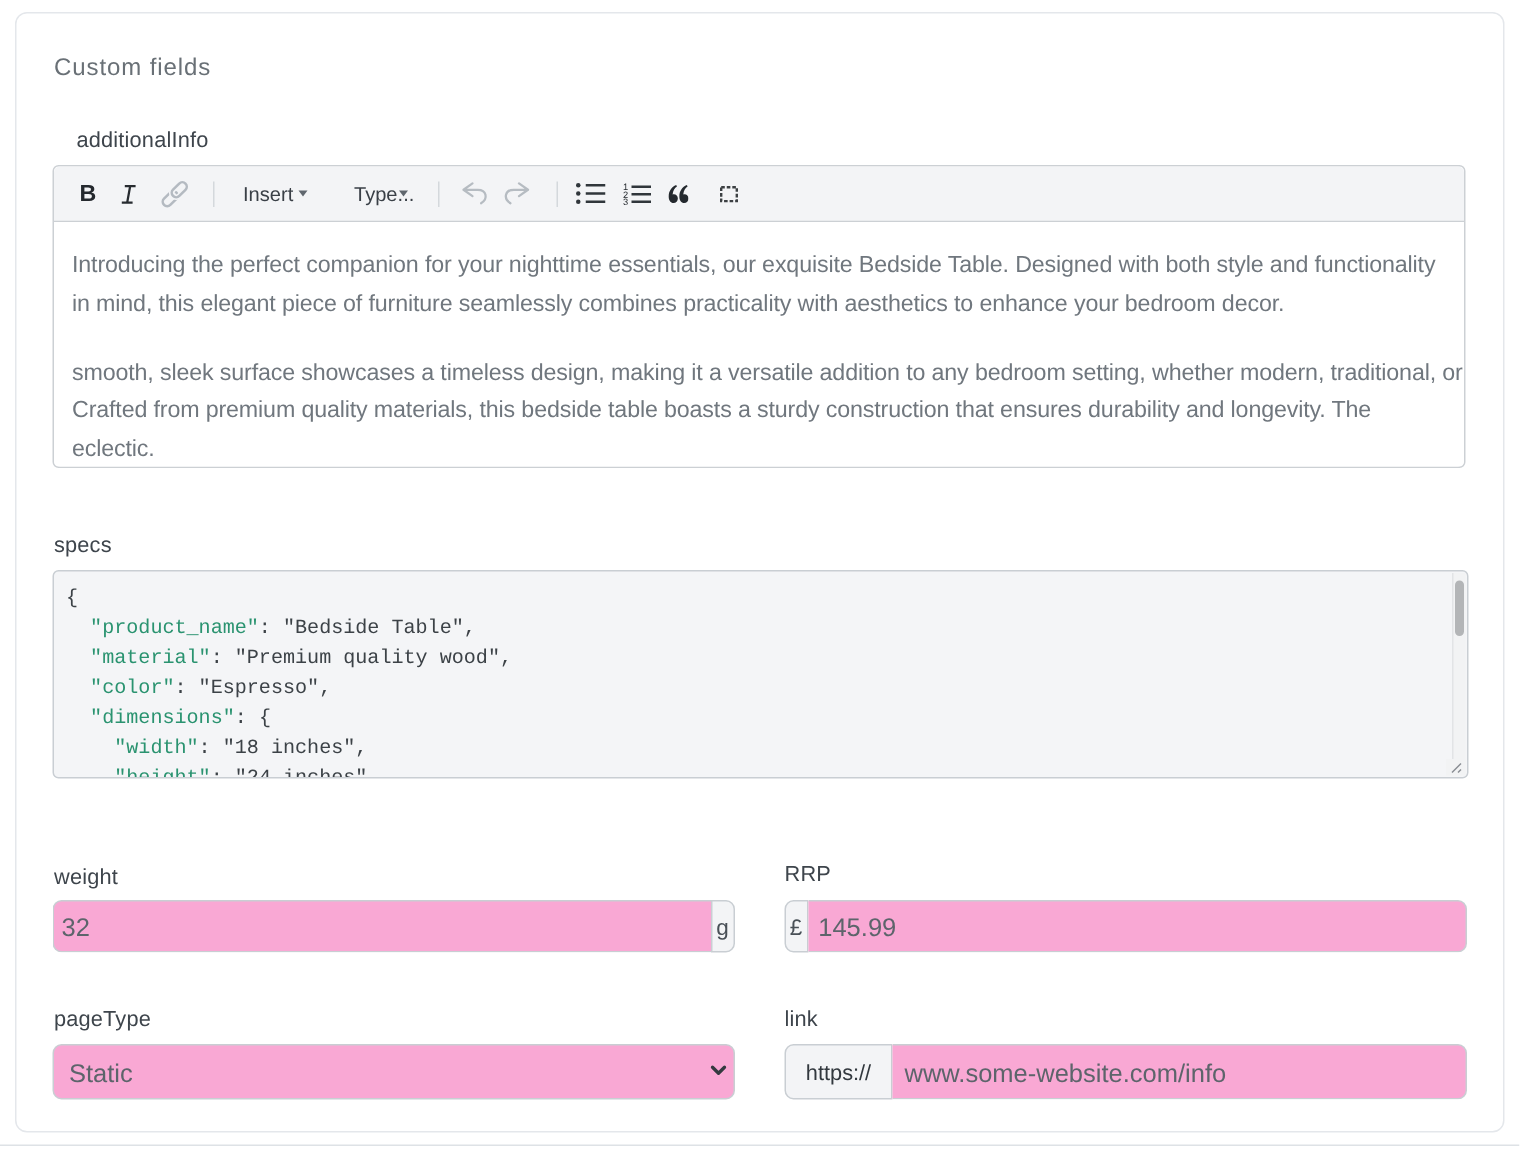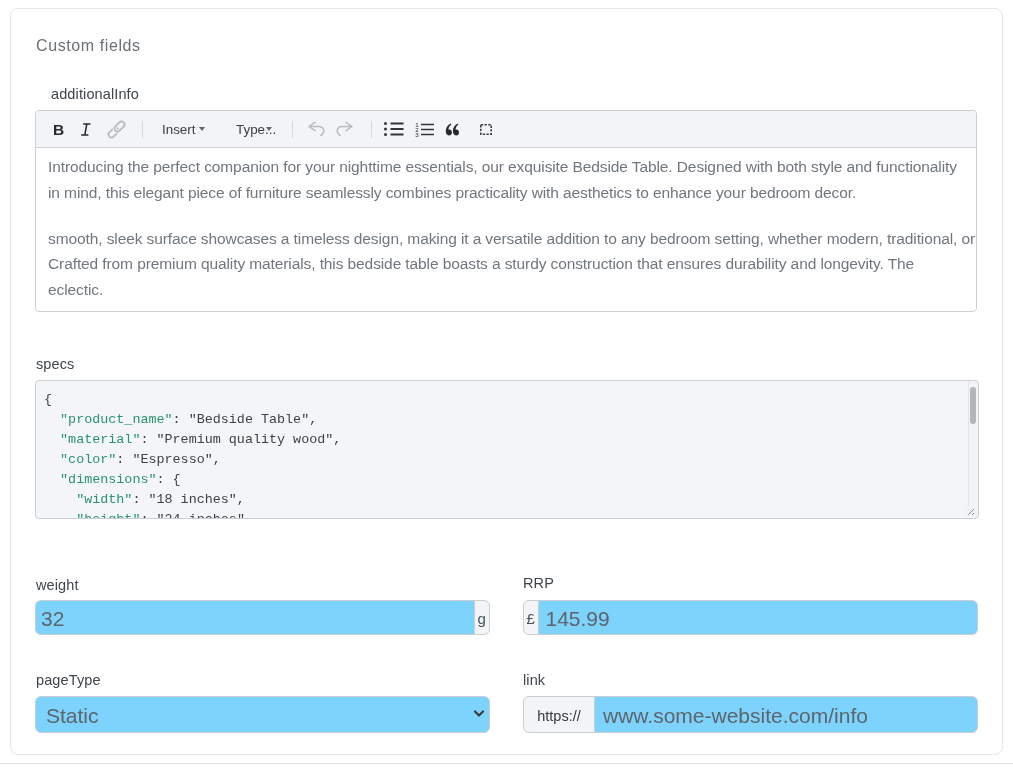--- a/index.html
+++ b/index.html
@@ -17,37 +17,37 @@
   .toolbar { position:absolute; left:0; top:0; width:100%; height:37px;
              background:#f3f4f6; border-bottom:1px solid #ccd0d4;
              border-radius:4px 4px 0 0; display:flex; align-items:center; }
   .tb-sep { width:1px; height:17px; background:#d4d8dc; }
   .tbi { position:absolute; top:0; height:36px; display:flex; align-items:center; }
   .tb-txt { font-size:13.4px; color:#3a4047; }
   .caret { width:0; height:0; border-left:3.5px solid transparent; border-right:3.5px solid transparent;
            border-top:4px solid #60676e; display:inline-block; }
   .content { position:absolute; left:0; top:38px; width:940px; height:162px; background:#fff;
              border-radius:0 0 4px 4px; overflow:hidden;
-             padding:5px 12px 0 12px; font-size:15.5px; letter-spacing:-0.10px; color:#70777e; }
+             padding:15px 12px 0 12px; font-size:15.5px; letter-spacing:-0.10px; color:#70777e; }
   .content .ln { white-space:nowrap; line-height:25.5px; }
   .content .gap { height:20.5px; }
 
   
   .specsbox { position:absolute; left:35px; top:380px; width:944px; height:139px;
               background:#f4f5f7; border:1px solid #c9ced3; border-radius:4px; overflow:hidden;
               font-family:"Liberation Mono", monospace; font-size:13.4px; color:#3c4247; }
   .specsbox pre { font-family:inherit; line-height:20px; padding:9px 0 0 8px; }
   .specsbox .k { color:#2a9370; }
   .sb-track { position:absolute; right:1px; top:1px; width:9px; height:126px; background:#f2f3f4; border-left:1px solid #e2e4e6; }
   .sb-thumb { position:absolute; right:2px; top:6px; width:6.5px; height:36.5px; background:#b3b5b7; border-radius:4px; }
   .sb-resize { position:absolute; right:1px; bottom:1px; width:13px; height:11px; background:#f2f3f4; }
 
   
   .group { position:absolute; height:35px; display:flex; }
-  .ctl { border:1px solid #c9ced3; background:#7dd3fc; font-size:21px; color:#5d646b;
+  .ctl { border:1px solid #c9ced3; background:#f9a8d4; font-size:17px; color:#5d646b;
          display:flex; align-items:center; padding-top:2px; }
   .addon { background:#f3f4f6; border:1px solid #c9ced3; display:flex; align-items:center; justify-content:center;
            font-size:15px; color:#495057; padding-top:2px; }
 </style>
 </head>
 <body>
 <div id="page">
   <div class="card"></div>
   <div class="bottomline"></div>
   <div class="h-custom">Custom fields</div>

